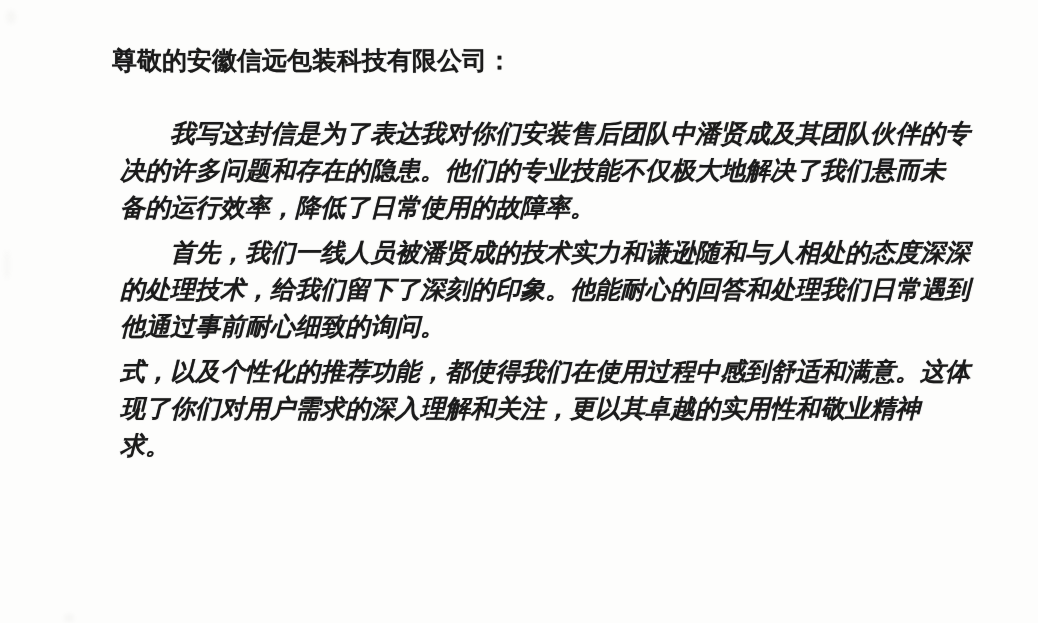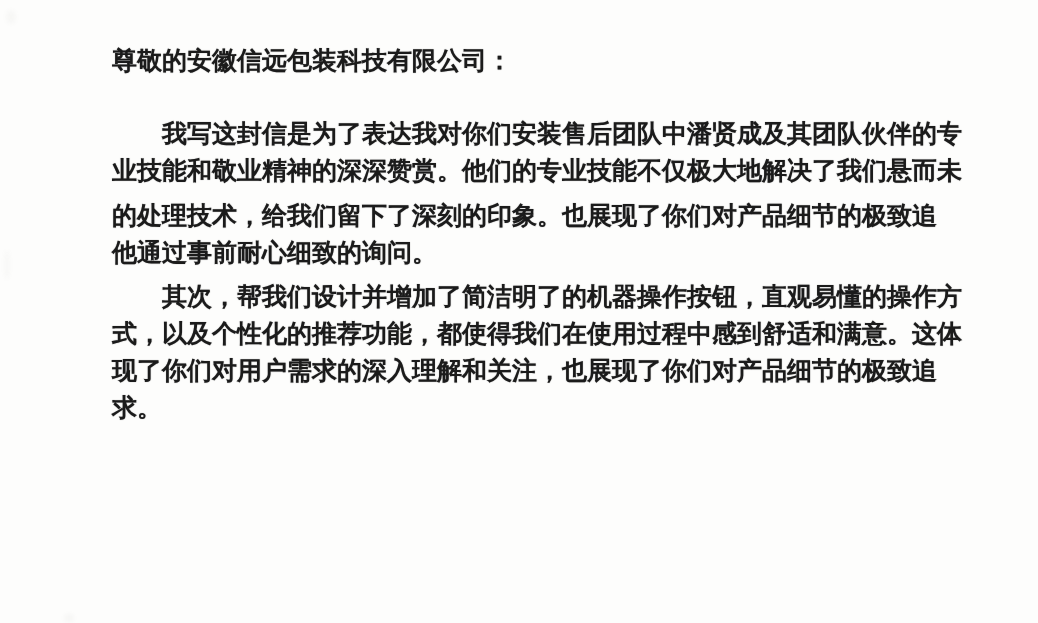--- a/index.html
+++ b/index.html
@@ -32,21 +32,21 @@
     text-shadow: 0 0 1px rgba(30,30,30,0.55);
   }
   .line {
     line-height: 37px;
     white-space: nowrap;
     letter-spacing: 0px;
   }
   .salutation {
     margin: 0;
   }
-  .para { margin: 0; }
+  .para { margin: 8px; font-style: italic; }
   .para-1 { margin-top: 36px; }
   .para-2 { margin-top: 8px; }
   .para-3 { margin-top: 7px; }
   .indent { padding-left: 50px; }
 
   
   .artifact {
     position: absolute;
     background: #8a8a80;
     border-radius: 50%;
@@ -59,32 +59,33 @@
 </head>
 <body style="background: rgb(253, 253, 252);">
 
 <div class="page">
   <div class="letter" style="color: rgb(27, 27, 27);">
 
     <div class="line salutation">尊敬的安徽信远包装科技有限公司：</div>
 
     <div class="para para-1">
       <div class="line indent">我写这封信是为了表达我对你们安装售后团队中潘贤成及其团队伙伴的专</div>
-      <div class="line">业技能和敬业精神的深深赞赏。他们的专业技能不仅极大地解决了我们悬而未</div>
+      <div class="line">决的许多问题和存在的隐患。他们的专业技能不仅极大地解决了我们悬而未</div>
+      <div class="line">备的运行效率，降低了日常使用的故障率。</div>
     </div>
 
     <div class="para para-2">
-      <div class="line">的处理技术，给我们留下了深刻的印象。也展现了你们对产品细节的极致追</div>
+      <div class="line indent">首先，我们一线人员被潘贤成的技术实力和谦逊随和与人相处的态度深深</div>
+      <div class="line">的处理技术，给我们留下了深刻的印象。他能耐心的回答和处理我们日常遇到</div>
       <div class="line">他通过事前耐心细致的询问。</div>
     </div>
 
     <div class="para para-3">
-      <div class="line indent">其次，帮我们设计并增加了简洁明了的机器操作按钮，直观易懂的操作方</div>
       <div class="line">式，以及个性化的推荐功能，都使得我们在使用过程中感到舒适和满意。这体</div>
-      <div class="line">现了你们对用户需求的深入理解和关注，也展现了你们对产品细节的极致追</div>
+      <div class="line">现了你们对用户需求的深入理解和关注，更以其卓越的实用性和敬业精神</div>
       <div class="line">求。</div>
     </div>
 
   </div>
 
   <div class="artifact a1"></div>
   <div class="artifact a2"></div>
   <div class="artifact a3"></div>
 
 </div>

